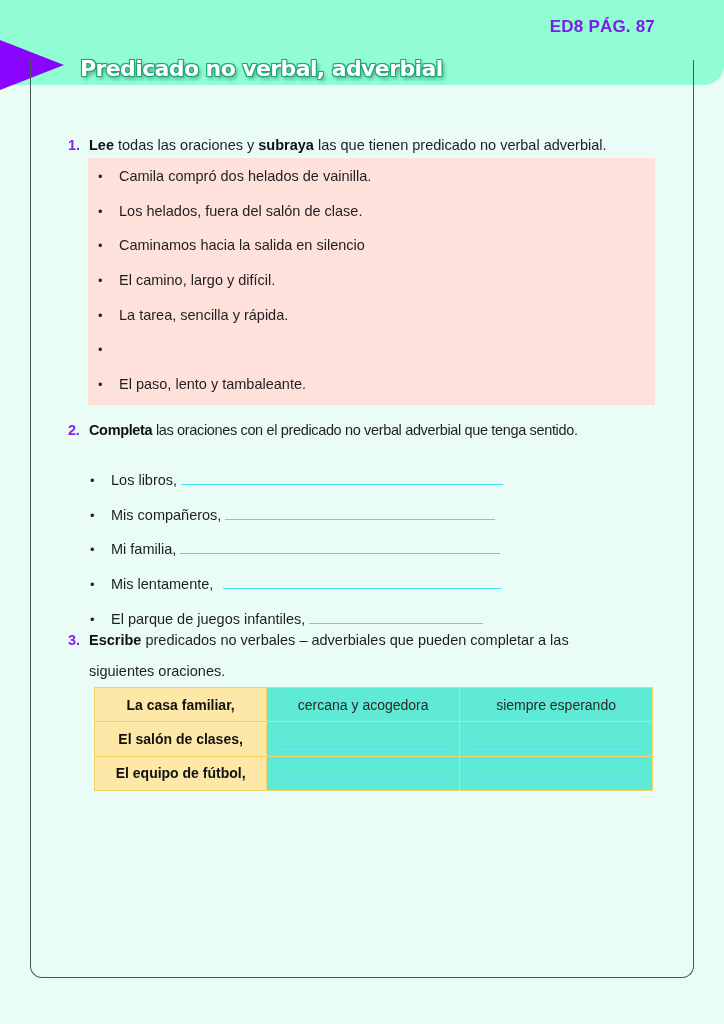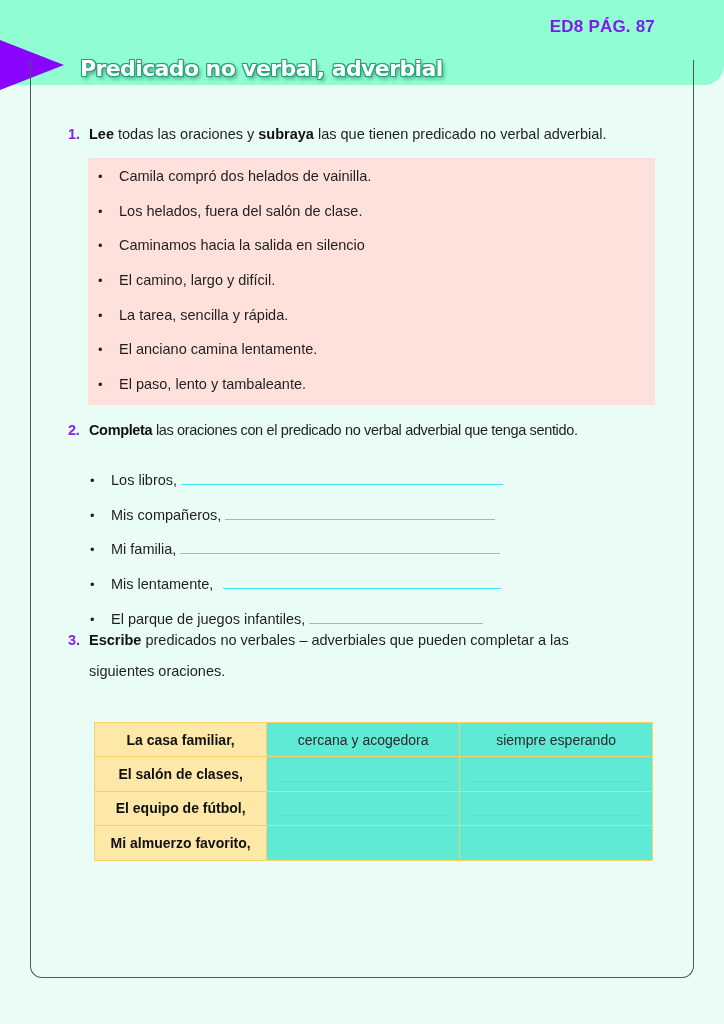--- a/index.html
+++ b/index.html
@@ -55,21 +55,21 @@
       1px -1px 0 #1aa875, -1px 1px 0 #1aa875, 2px 3px 4px rgba(0,80,50,0.55);
   }
   .q {
     position: absolute;
     left: 68px;
     font-size: 14.5px;
     line-height: 19px;
   }
   .q .num { color: #8a1ff0; font-weight: bold; display: inline-block; width: 21px; }
   .q b { color: #111; }
-  .q1 { top: 125px; }
+  .q1 { top: 136px; }
   .q2 { top: 421px; letter-spacing: -0.35px; }
   .q3 { top: 631px; width: 588px; text-align: justify; }
   .q3 .cont { display: block; padding-left: 21px; margin-top: 12px; }
   .pink-box {
     position: absolute;
     left: 88px; top: 158px;
     width: 567px; height: 247px;
     background: #ffe1dc;
   }
   .pink-box ul { list-style: none; padding: 9px 0 0 10px; }
@@ -99,21 +99,20 @@
     flex: 0 0 auto;
     margin-left: 4px;
     margin-bottom: 5px;
   }
   table.tbl {
     position: absolute;
     left: 94px; top: 687px;
     width: 559px;
     border-collapse: collapse;
     font-size: 14px;
-    margin-top: 35px;
   }
   table.tbl td {
     border: 1.3px solid #f5d36a;
     height: 34.4px;
     text-align: center;
     vertical-align: middle;
     background: #5eead4;
   }
   table.tbl td.lab {
     background: #fde8a8;
@@ -161,21 +160,20 @@
     <li>
         <span class="bullet">•</span>
         <span>El camino, largo y difícil.</span>
       </li>
     <li>
         <span class="bullet">•</span>
         <span>La tarea, sencilla y rápida.</span>
       </li>
     <li>
         <span class="bullet">•</span>
-        <span>El anciano camina lentamente.</span>
       </li>
     <li>
         <span class="bullet">•</span>
         <span>El paso, lento y tambaleante.</span>
       </li>
   </ul>
 </div>
 
 <div class="q q2">
   <span class="num">2.</span><b>Completa</b><span> las oraciones con el predicado no verbal adverbial que tenga sentido.</span>
@@ -232,23 +230,14 @@
   </tr>
   <tr>
     <td class="lab">El equipo de fútbol,</td>
     <td class="ans">
           <span class="cell-line"></span>
         </td>
     <td class="ans">
           <span class="cell-line"></span>
         </td>
   </tr>
-  <tr>
-    <td class="lab">Mi almuerzo favorito,</td>
-    <td class="ans">
-          <span class="cell-line"></span>
-        </td>
-    <td class="ans">
-          <span class="cell-line"></span>
-        </td>
-  </tr>
 </tbody>
   </table>
 
 </body></html>

